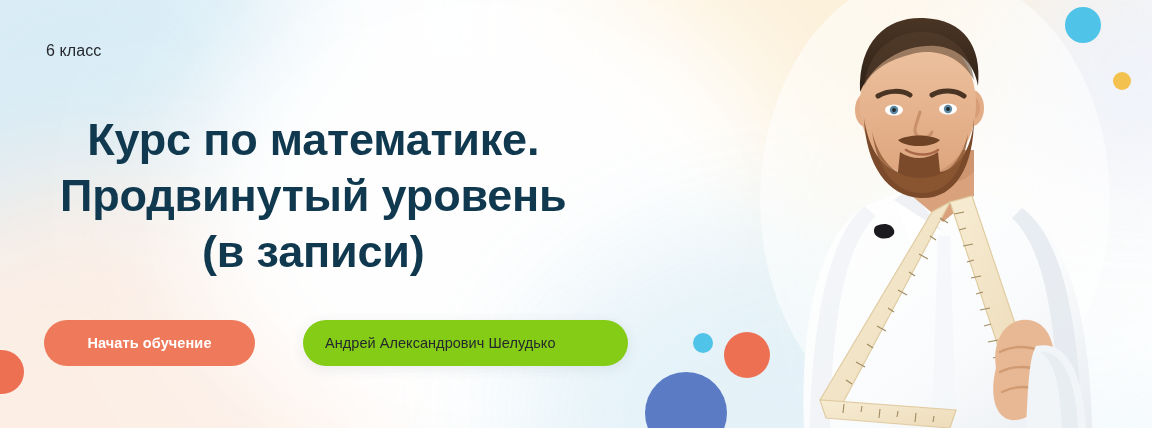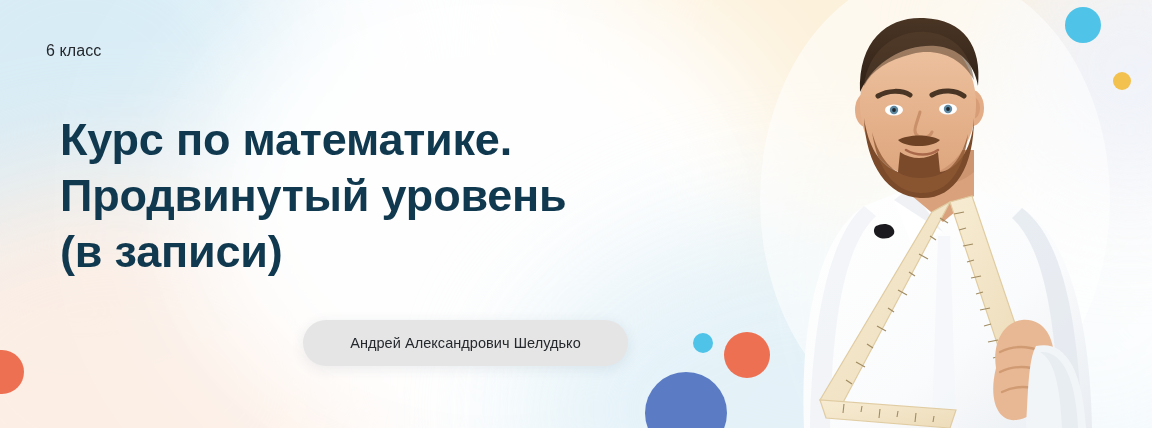--- a/index.html
+++ b/index.html
@@ -27,21 +27,21 @@
   .wash-blue-r-top{left:1000px;top:-60px;width:260px;height:260px;background:#eef2fb;opacity:.9;}
 
   
   .dot{position:absolute;border-radius:50%;}
 
   
   .photo{position:absolute;left:760px;top:0;width:392px;height:428px;}
   .photo svg{display:block;}
 
   
-  .content{position:absolute;left:44px;top:0;width:680px;height:428px;}
+  .content{position:absolute;left:44px;top:0;width:680px;height:428px;text-align:center;}
 
   .eyebrow{
     position:absolute;top:42px;left:2px;
     font-size:16px;color:#25282d;letter-spacing:.1px;
     white-space:nowrap;
   }
 
   .title{
     position:absolute;top:96px;left:0;
     margin:16px;font-size:45px;line-height:56px;font-weight:700;
@@ -54,22 +54,22 @@
     width:211px;height:46px;border:0;border-radius:24px;
     background:#ee7a5b;color:#ffffff;
     font-family:inherit;font-size:14.5px;font-weight:700;
     letter-spacing:.1px;cursor:pointer;
     display:flex;align-items:center;justify-content:center;
   }
 
   .teacher-pill{
     position:absolute;left:303px;top:320px;
     min-width:325px;height:46px;border-radius:24px;
-    background:#e5e5e5;box-shadow:0 3px 14px rgba(30,50,80,.09);
-    display:flex;align-items:center;justify-content:center;
+    background:#84cc16;box-shadow:0 3px 14px rgba(30,50,80,.09);
+    display:flex;align-items:center;
     padding:0 22px;box-sizing:border-box;
   }
   .teacher-pill span{
     font-size:14.5px;color:#25282d;white-space:nowrap;letter-spacing:.05px;
   }
 </style>
 </head>
 <body>
 
 <div class="banner">
@@ -225,18 +225,21 @@
   <div class="dot" style="left:645px;top:372px;width:82px;height:82px;background:#5B7CC4;"></div>
   <div class="dot" style="left:-20px;top:350px;width:44px;height:44px;background:#EE7052;"></div>
 
   <div class="content">
     <div class="eyebrow">6 класс</div>
     <h1 class="title">Курс по математике.
 Продвинутый уровень
 (в записи)</h1>
   </div>
 
+  <button class="cta">
+    <span>Начать обучение</span>
+  </button>
 
   <div class="teacher-pill">
     <span>Андрей Александрович Шелудько</span>
   </div>
 
 </div>
 
 </body></html>

